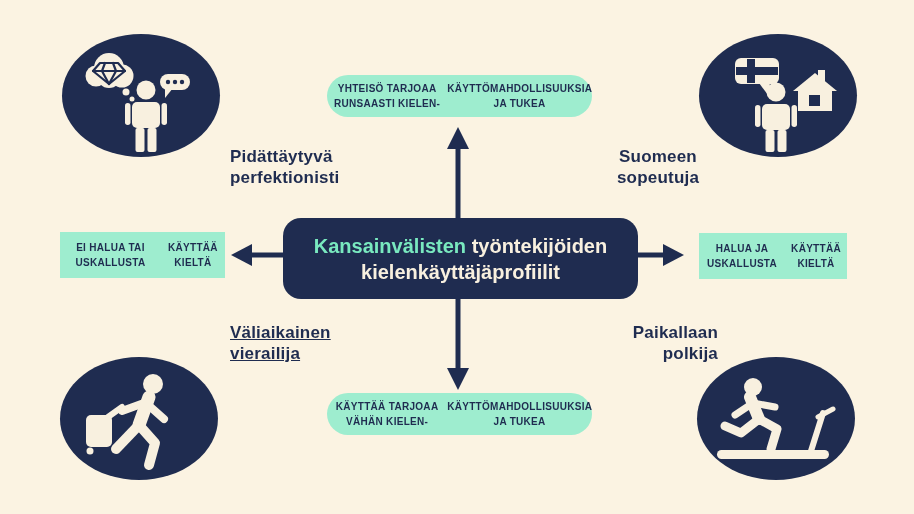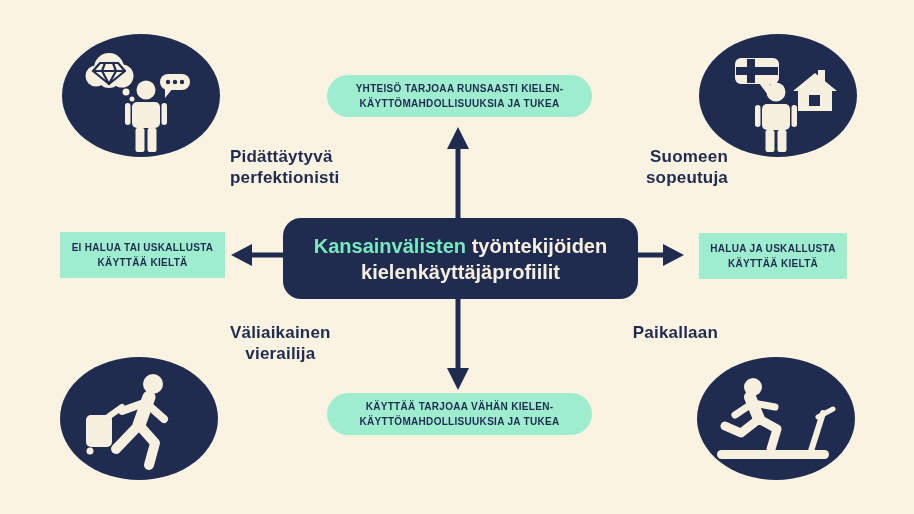--- a/index.html
+++ b/index.html
@@ -25,28 +25,28 @@
   .ellipse.bl{left:60px;top:357px;}
   .ellipse.br{left:697px;top:357px;}
   .ellipse svg{width:158px;height:123px;display:block;}
 
   
   .quad-label{
     position:absolute;color:var(--navy,#1F2C50);
     font-size:17px;font-weight:800;line-height:21px;letter-spacing:.2px;
   }
   .quad-label.q-tl{left:230px;top:146px;text-align:left;}
-  .quad-label.q-tr{left:588px;top:146px;width:140px;text-align:right;}
-  .quad-label.q-bl{left:230px;top:322px;text-align:center;}
+  .quad-label.q-tr{left:588px;top:146px;width:140px;text-align:center;}
+  .quad-label.q-bl{left:230px;top:322px;text-align:left;text-decoration:underline;}
   .quad-label.q-br{left:560px;top:322px;width:158px;text-align:right;}
 
   
   .axis-box{
     position:absolute;background:var(--mint,#9EEDCF);color:var(--navy,#1F2C50);
-    display:flex;flex-direction:column;align-items:center;justify-content:center;
+    display:flex;flex-direction:row;align-items:center;justify-content:center;
     font-size:10px;font-weight:700;line-height:15px;letter-spacing:.3px;text-align:center;
   }
   .axis-box.pill{border-radius:21px;}
   .axis-box.a-top{left:327px;top:75px;width:265px;height:42px;}
   .axis-box.a-bottom{left:327px;top:393px;width:265px;height:42px;}
   .axis-box.a-left{left:60px;top:232px;width:165px;height:46px;}
   .axis-box.a-right{left:699px;top:233px;width:148px;height:46px;}
 
   
   .center-box{
@@ -198,20 +198,21 @@
   <div class="quad-label q-tr">
     <div>Suomeen</div>
     <div>sopeutuja</div>
   </div>
   <div class="quad-label q-bl">
     <div>Väliaikainen</div>
     <div>vierailija</div>
   </div>
   <div class="quad-label q-br">
     <div>Paikallaan</div>
+    <div>polkija</div>
   </div>
 
   <div class="axis-box pill a-top">
     <span>YHTEISÖ TARJOAA RUNSAASTI KIELEN-</span>
     <span>KÄYTTÖMAHDOLLISUUKSIA JA TUKEA</span>
   </div>
   <div class="axis-box pill a-bottom">
     <span>KÄYTTÄÄ TARJOAA VÄHÄN KIELEN-</span>
     <span>KÄYTTÖMAHDOLLISUUKSIA JA TUKEA</span>
   </div>

